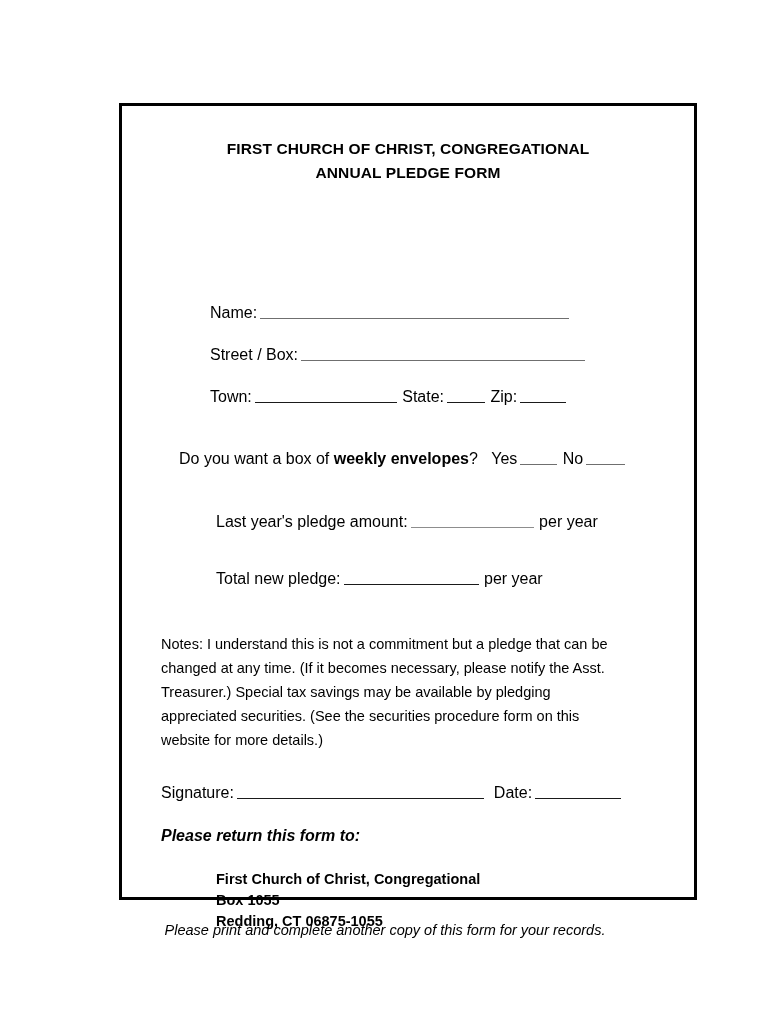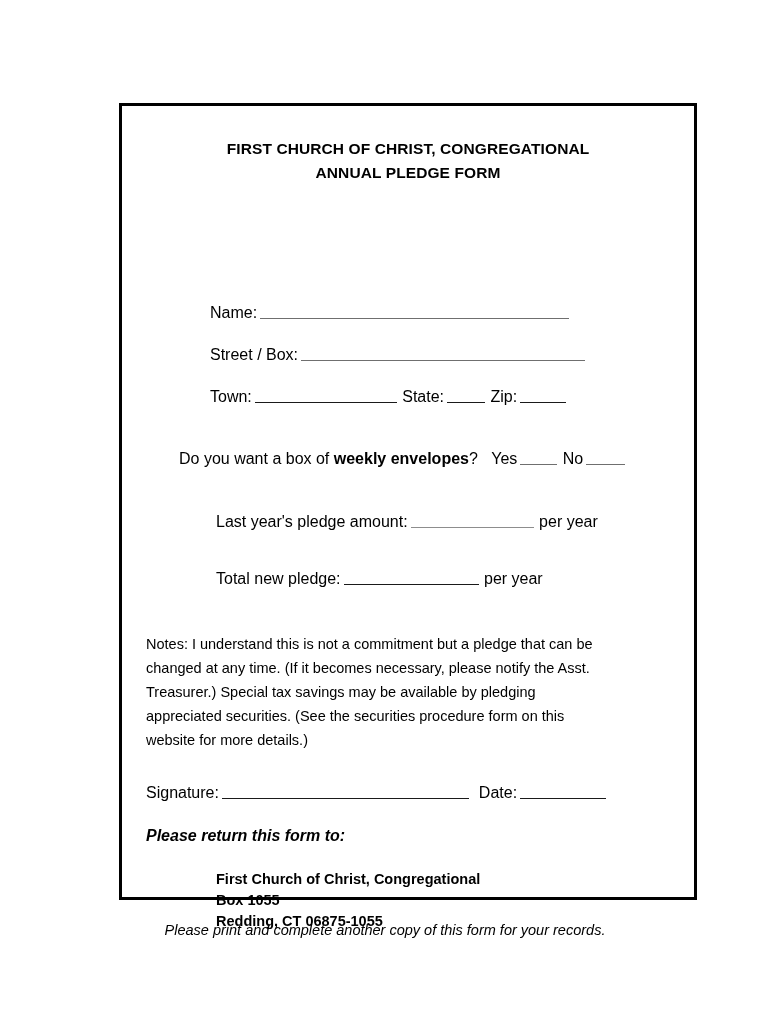--- a/index.html
+++ b/index.html
@@ -41,21 +41,21 @@
   
   .row {
     font-size: 16px;
     line-height: 20px;
     white-space: nowrap;
   }
 
   .indent-a { margin-left: 88px; }   
   .indent-b { margin-left: 57px; }   
   .indent-c { margin-left: 94px; }   
-  .indent-d { margin-left: 24px; }   
+  .indent-d { margin-left: 39px; }   
   .indent-e { margin-left: 94px; }   
 
   
   .blank {
     display: inline-block;
     border-bottom: 1px solid #6f6f6f;
     height: 13px;
     margin: 0 1px -1px 3px;
     vertical-align: baseline;
   }

